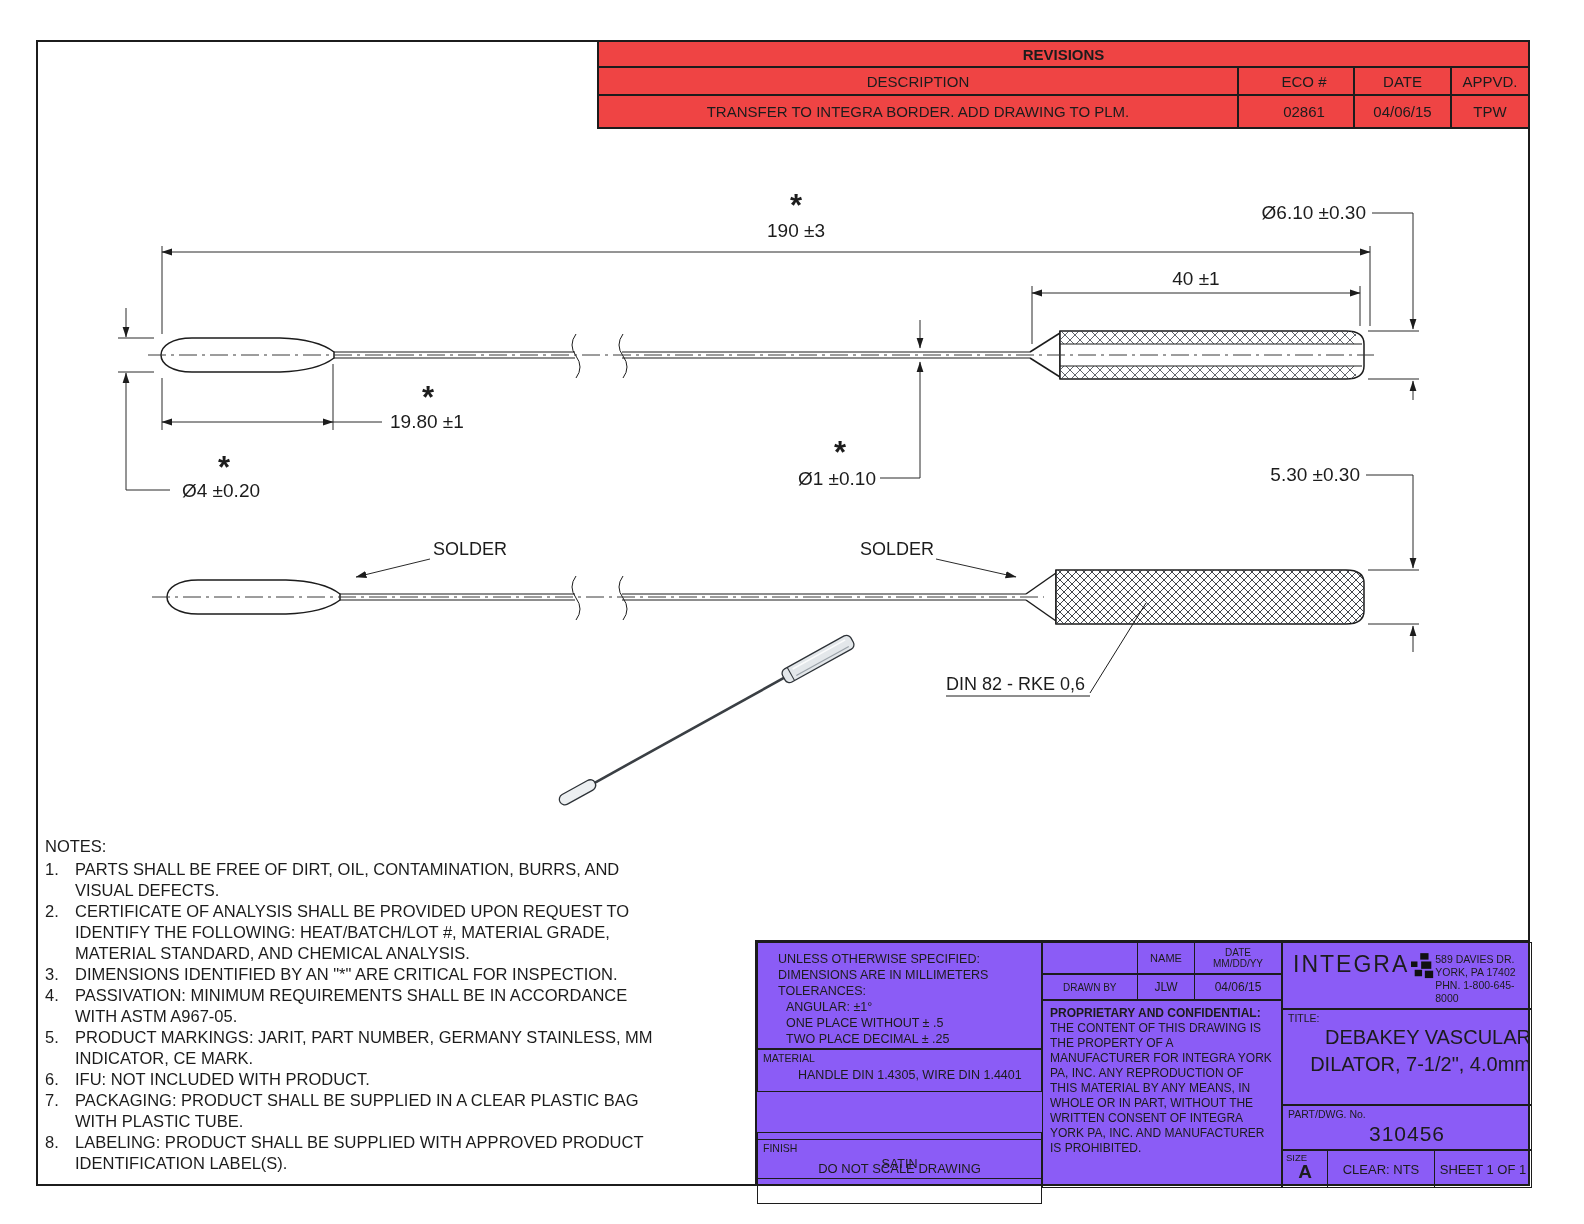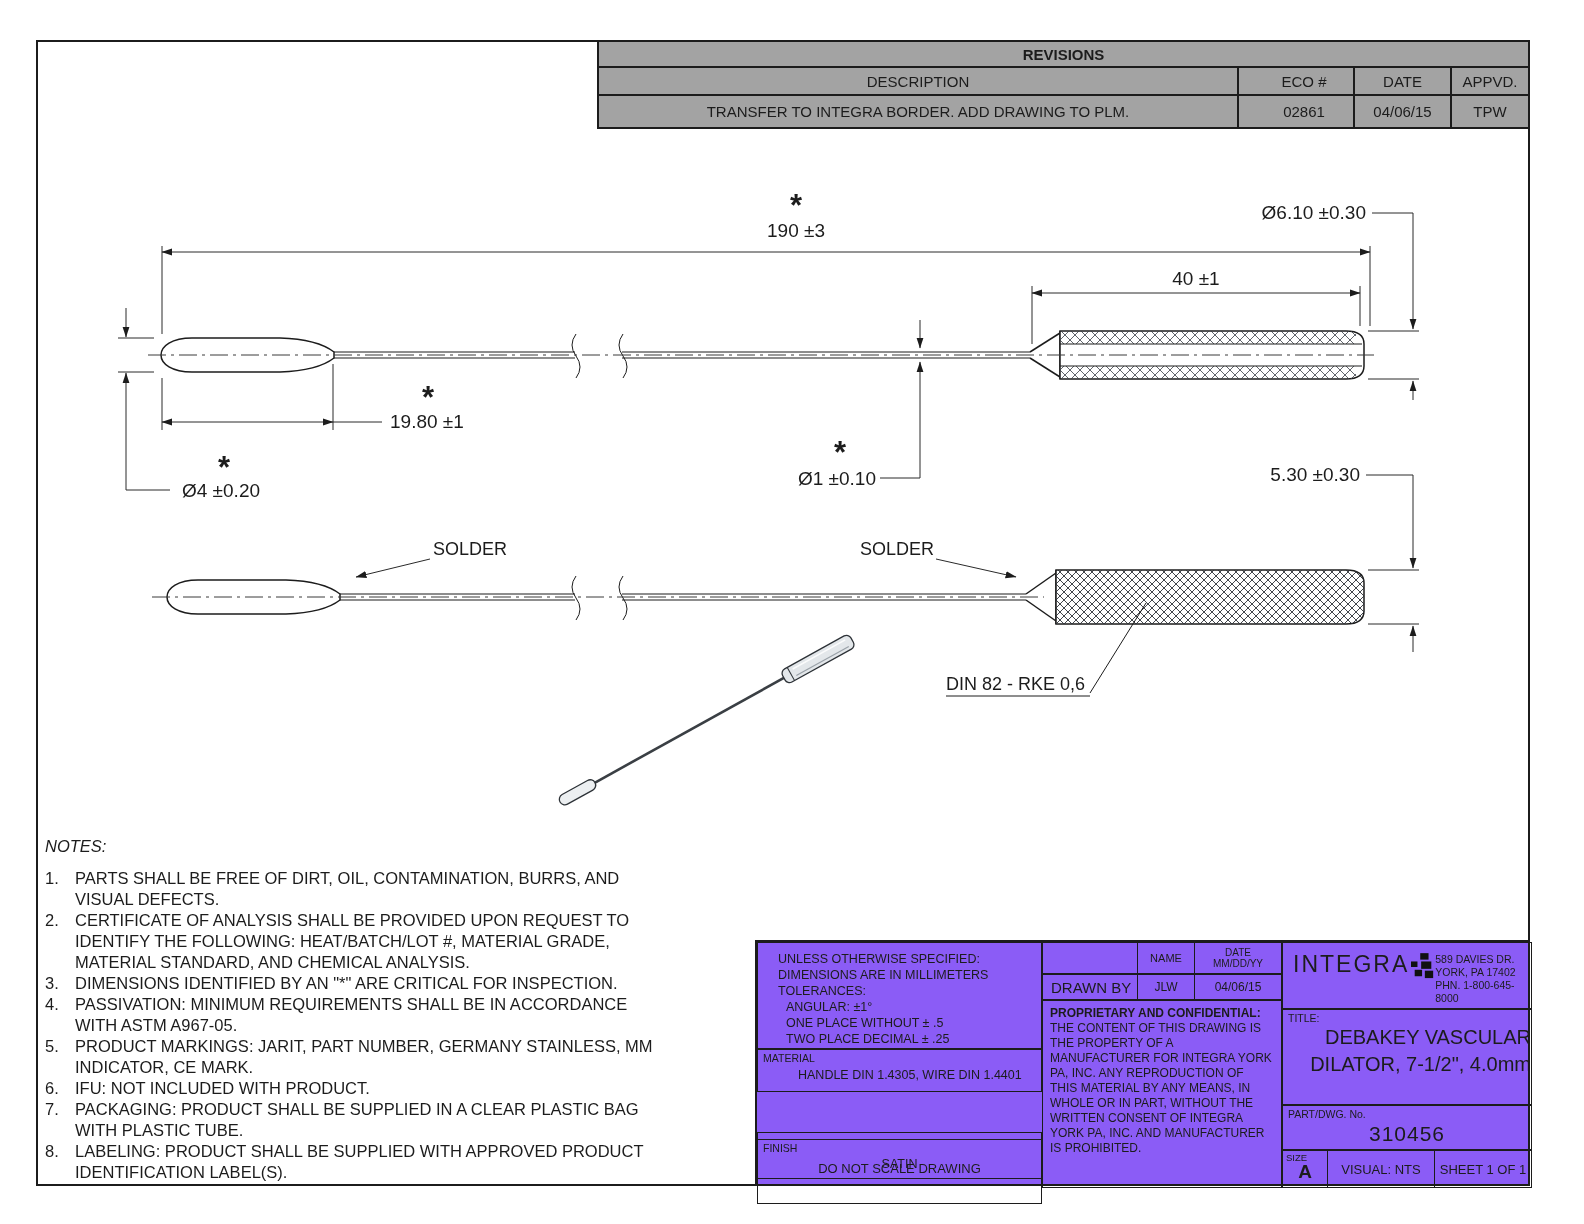--- a/index.html
+++ b/index.html
@@ -2,21 +2,21 @@
 <html><head>
 <meta charset="utf-8">
 <style>
   * { margin:0; padding:0; box-sizing:border-box; }
   html,body { width:1584px; height:1224px; background:#ffffff; }
   body { position:relative; font-family:"Liberation Sans", sans-serif; color:#1c1c1c; overflow:hidden; }
 
   .frame { position:absolute; left:36px; top:40px; width:1494px; height:1146px; border:2px solid #1c1c1c; }
 
   
-  .rev { position:absolute; left:597px; top:40px; width:933px; border:2px solid #1c1c1c; background:#a3a3a3; }
+  .rev { position:absolute; left:597px; top:40px; width:933px; border:2px solid #1c1c1c; background:#ef4444; }
   .rev-title { height:26px; display:flex; align-items:center; justify-content:center;
                font-weight:bold; font-size:15px; border-bottom:2px solid #1c1c1c; }
   .rev-row { display:flex; }
   .rev-head { height:28px; border-bottom:2px solid #1c1c1c; }
   .rev-data { height:31px; }
   .rc { display:flex; align-items:center; justify-content:center; font-size:15px; }
   .c-desc { width:638px; }
   .c-eco  { width:116px; border-left:2px solid #1c1c1c;padding-left:16px; }
   .c-date { width:97px;  border-left:2px solid #1c1c1c; }
   .c-app  { flex:1;      border-left:2px solid #1c1c1c; }
@@ -28,21 +28,21 @@
   .wire { stroke:#1c1c1c; stroke-width:1.2; fill:none; }
   .thin { stroke:#1c1c1c; stroke-width:1; fill:none; }
   .dim  { stroke:#2a2a2a; stroke-width:1; fill:none; }
   .cl   { stroke:#3a3a3a; stroke-width:1; fill:none; stroke-dasharray:18 5 3 5; }
   .dimtxt { font-family:"Liberation Sans",sans-serif; font-size:19px; fill:#1c1c1c; }
   .lbltxt { font-family:"Liberation Sans",sans-serif; font-size:18px; fill:#1c1c1c; }
   .star   { font-family:"Liberation Sans",sans-serif; font-size:31px; font-weight:bold; fill:#1c1c1c; }
 
   
   .notes { position:absolute; left:45px; top:836px; width:660px; font-size:16.5px; line-height:21px; }
-  .notes-title { margin-bottom:11px;font-style:italic; }
+  .notes-title { margin-bottom:2px; }
   .note { display:flex; }
   .nnum { width:30px; flex:none; }
   .ntext { flex:1; max-width:592px; }
 
   
   .tb { position:absolute; left:755px; top:940px; width:775px; height:246px; border:2px solid #1c1c1c; background:#8b5cf6; }
   .cell { position:absolute; border:1px solid #1c1c1c; overflow:hidden; }
   .cell-label { font-size:10.5px; padding:2px 0 0 5px; }
   .tol   { left:0; top:0; width:285px; height:107px; font-size:12.5px; line-height:16px; padding:8px 0 0 20px; }
   .tol .ind { padding-left:8px; }
@@ -50,21 +50,21 @@
   .mat-val { font-size:12.5px; padding:4px 0 0 40px; }
   .fin   { left:0; top:150px; width:285px; height:40px;margin-top:47px; }
   .fin-val { font-size:12.5px; text-align:center; padding-top:3px; }
   .dns   { left:0; top:190px; width:285px; height:72px; display:flex; align-items:center; justify-content:center; font-size:13px; }
 
   .sign-head { left:285px; top:0; width:240px; height:32px; display:flex; }
   .sh-blank { width:95px; border-right:1px solid #1c1c1c; }
   .sh-name  { width:57px; border-right:1px solid #1c1c1c; display:flex; align-items:center; justify-content:center; font-size:11px; }
   .sh-date  { flex:1; display:flex; flex-direction:column; align-items:center; justify-content:center; font-size:10px; line-height:11px; }
   .sign-row { left:285px; top:32px; width:240px; height:26px; display:flex; font-size:12px; }
-  .sr-label { width:95px; border-right:1px solid #1c1c1c; display:flex; align-items:center; padding-left:8px; font-size:15px; }
+  .sr-label { width:95px; border-right:1px solid #1c1c1c; display:flex; align-items:center; padding-left:20px; font-size:10px; }
   .sr-name  { width:57px; border-right:1px solid #1c1c1c; display:flex; align-items:center; justify-content:center; }
   .sr-date  { flex:1; display:flex; align-items:center; justify-content:center; }
   .prop  { left:285px; top:58px; width:240px; height:188px; padding:5px 7px; font-size:12px; line-height:15px; }
   .prop-title { font-weight:bold; }
 
   .logo  { left:525px; top:0; width:250px; height:67px; display:flex; padding:8px 6px 0 10px; }
   .logo-name { font-size:23px; letter-spacing:2px; line-height:26px; }
   .logo-mark { margin-left:2px; margin-top:2px; }
   .logo-addr { margin-left:auto; font-size:10.5px; line-height:13px; padding-top:2px; }
   .ttl   { left:525px; top:67px; width:250px; height:96px; }
@@ -338,17 +338,17 @@
   <div class="cell part">
     <div class="cell-label">PART/DWG. No.</div>
     <div class="part-num">310456</div>
   </div>
 
   <div class="cell szrow">
     <div class="sz-size">
       <div class="cell-label">SIZE</div>
       <div class="sz-val">A</div>
     </div>
-    <div class="sz-scale">VISUAL: NTS</div>
+    <div class="sz-scale">CLEAR: NTS</div>
     <div class="sz-sheet">SHEET 1 OF 1</div>
   </div>
 
 </div>
 
 </body></html>

